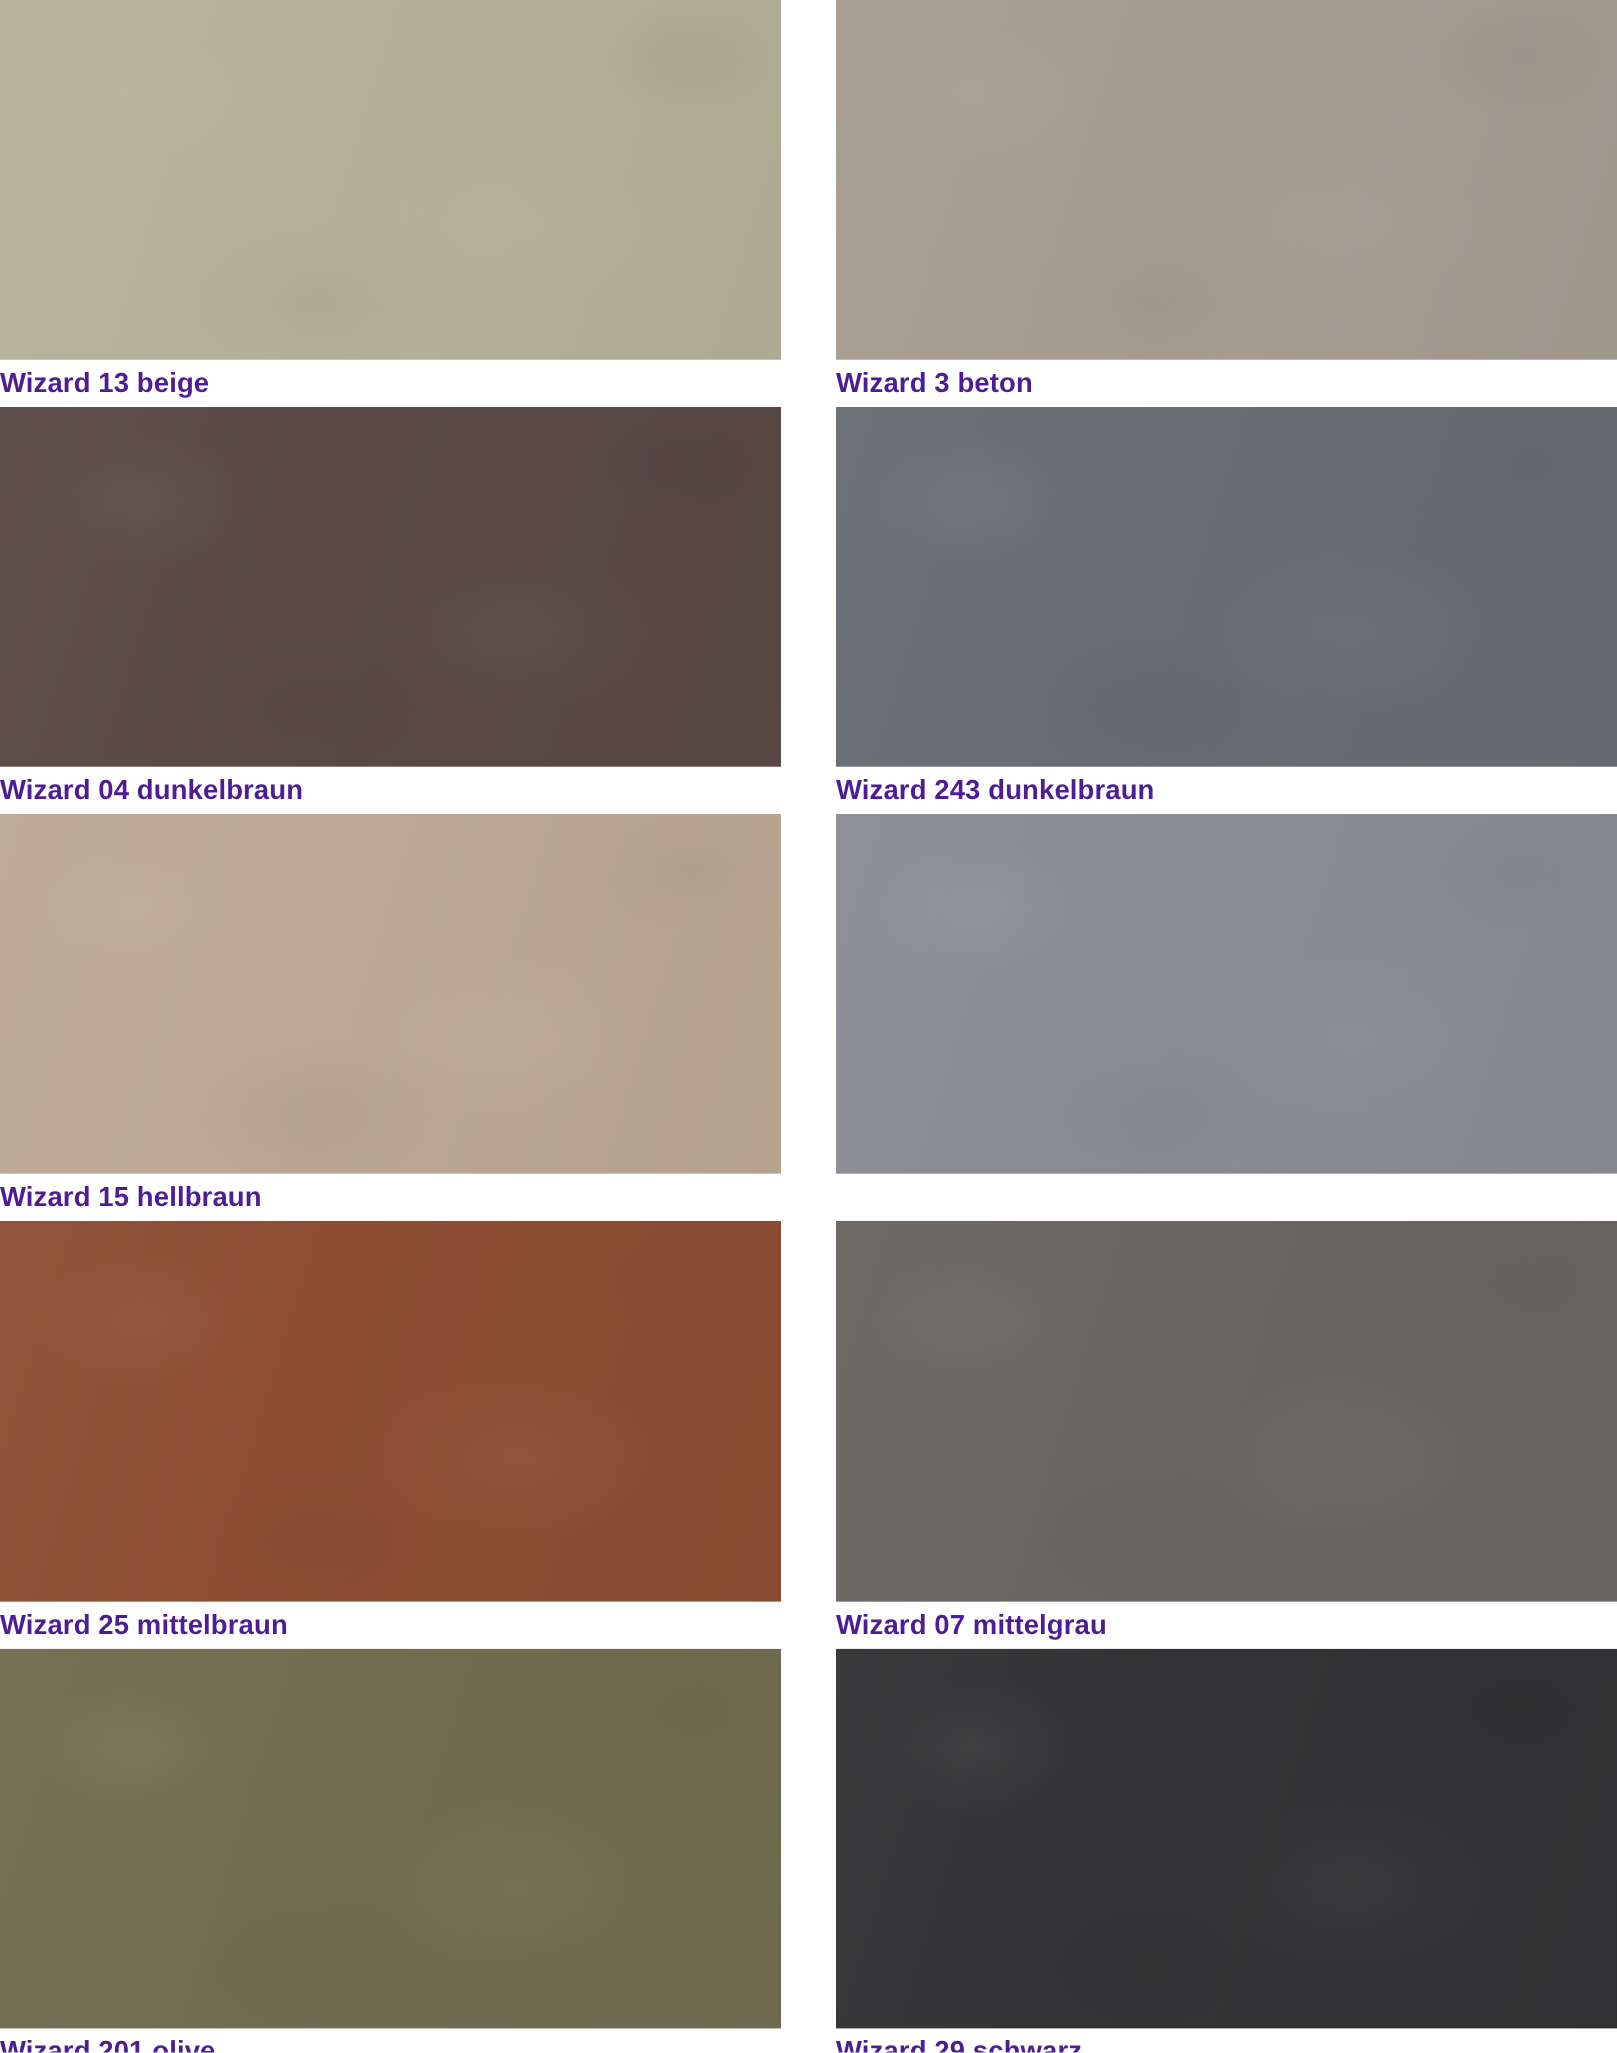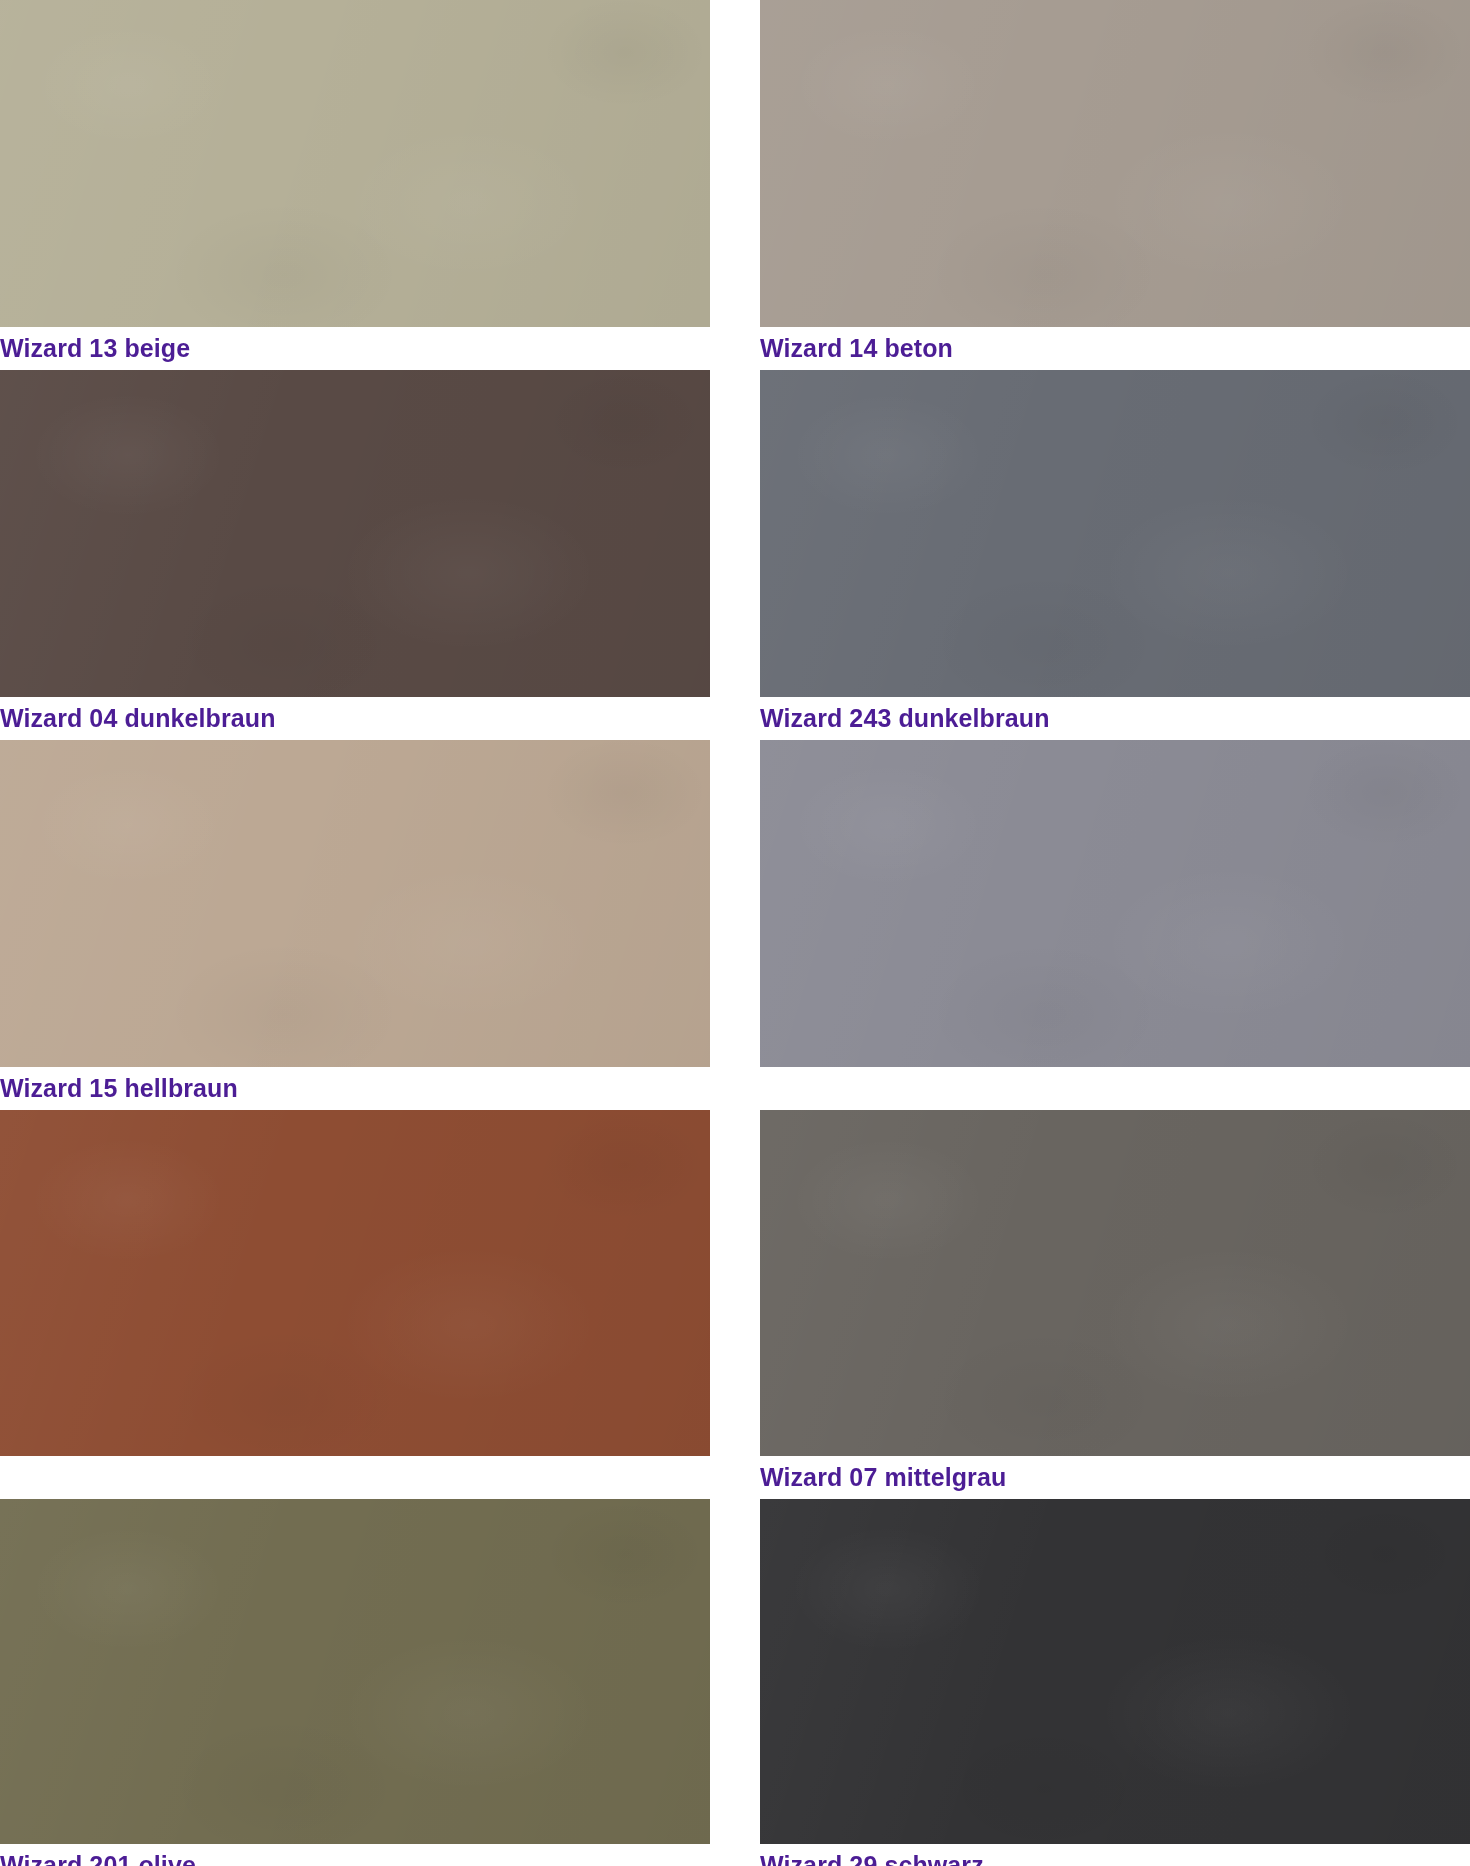--- a/index.html
+++ b/index.html
@@ -70,21 +70,21 @@
 
 <div class="palette-grid">
 
   <div class="swatch-cell">
     <div class="swatch-chip" style="height: 327px; background-color: rgb(181, 176, 152);"></div>
     <div class="swatch-label">Wizard 13 beige</div>
   </div>
   <div class="swatch-cell gutter"></div>
   <div class="swatch-cell">
     <div class="swatch-chip" style="height: 327px; background-color: rgb(166, 156, 146);"></div>
-    <div class="swatch-label">Wizard 14 beton</div>
+    <div class="swatch-label">Wizard 3 beton</div>
   </div>
 
   <div class="swatch-cell">
     <div class="swatch-chip" style="height: 327px; background-color: rgb(89, 74, 69);"></div>
     <div class="swatch-label">Wizard 04 dunkelbraun</div>
   </div>
   <div class="swatch-cell gutter"></div>
   <div class="swatch-cell">
     <div class="swatch-chip" style="height: 327px; background-color: rgb(104, 108, 116);"></div>
     <div class="swatch-label">Wizard 243 dunkelbraun</div>
@@ -94,20 +94,21 @@
     <div class="swatch-chip" style="height: 327px; background-color: rgb(188, 168, 148);"></div>
     <div class="swatch-label">Wizard 15 hellbraun</div>
   </div>
   <div class="swatch-cell gutter"></div>
   <div class="swatch-cell">
     <div class="swatch-chip" style="height: 327px; background-color: rgb(139, 139, 149);"></div>
   </div>
 
   <div class="swatch-cell">
     <div class="swatch-chip" style="height: 346px; background-color: rgb(142, 77, 51);"></div>
+    <div class="swatch-label">Wizard 25 mittelbraun</div>
   </div>
   <div class="swatch-cell gutter"></div>
   <div class="swatch-cell">
     <div class="swatch-chip" style="height: 346px; background-color: rgb(105, 101, 96);"></div>
     <div class="swatch-label">Wizard 07 mittelgrau</div>
   </div>
 
   <div class="swatch-cell">
     <div class="swatch-chip" style="height: 345px; background-color: rgb(114, 109, 81);"></div>
     <div class="swatch-label">Wizard 201 olive</div>

